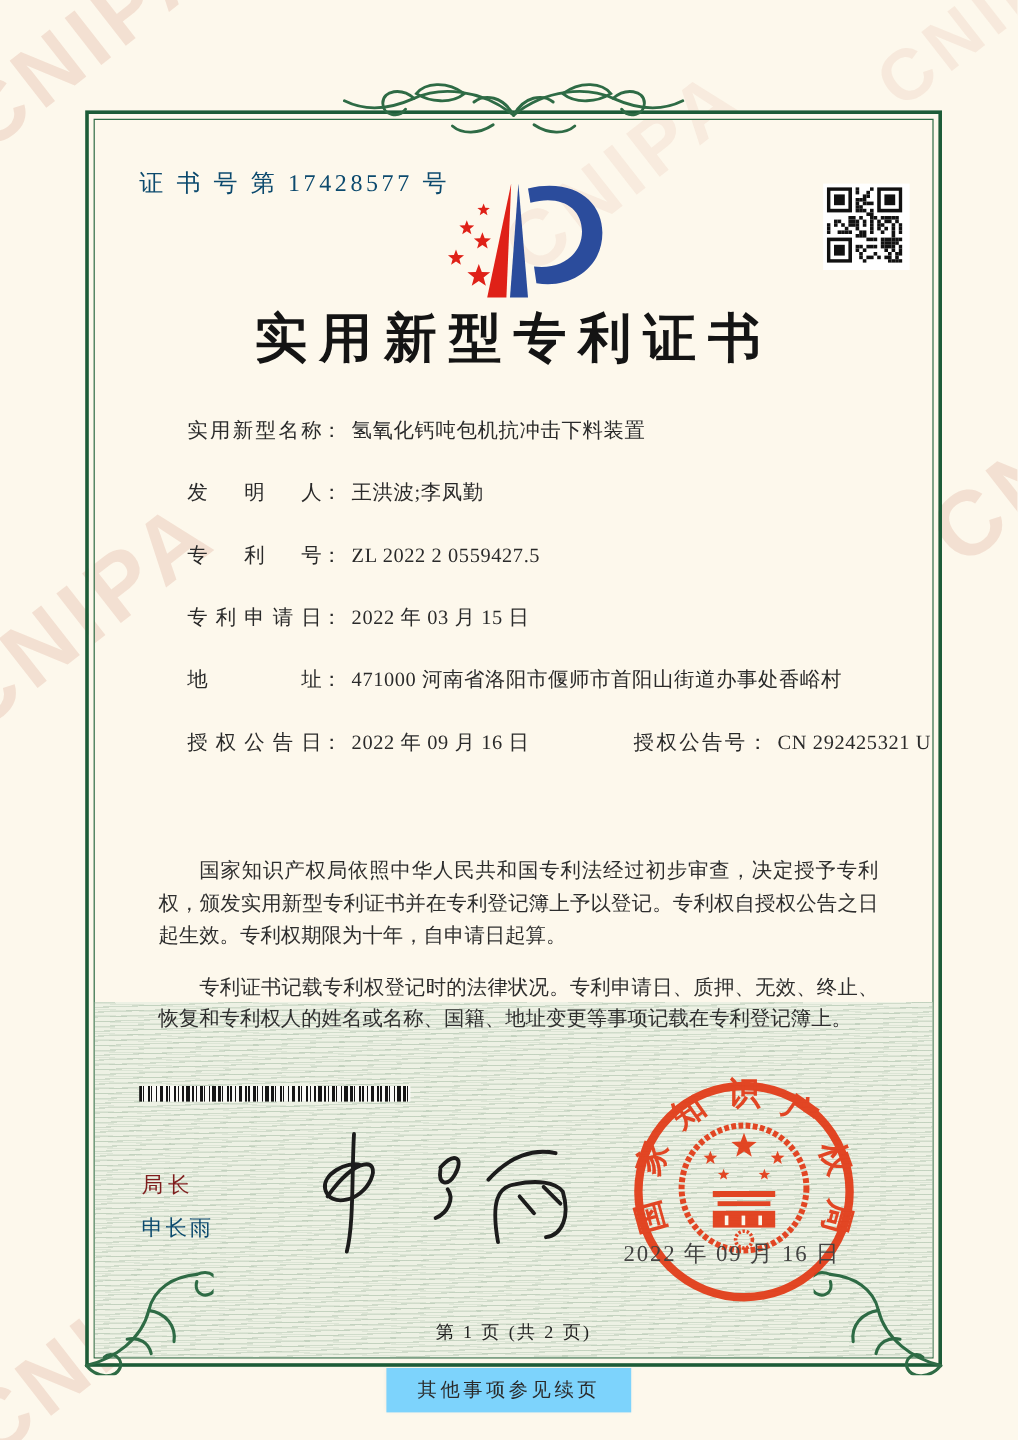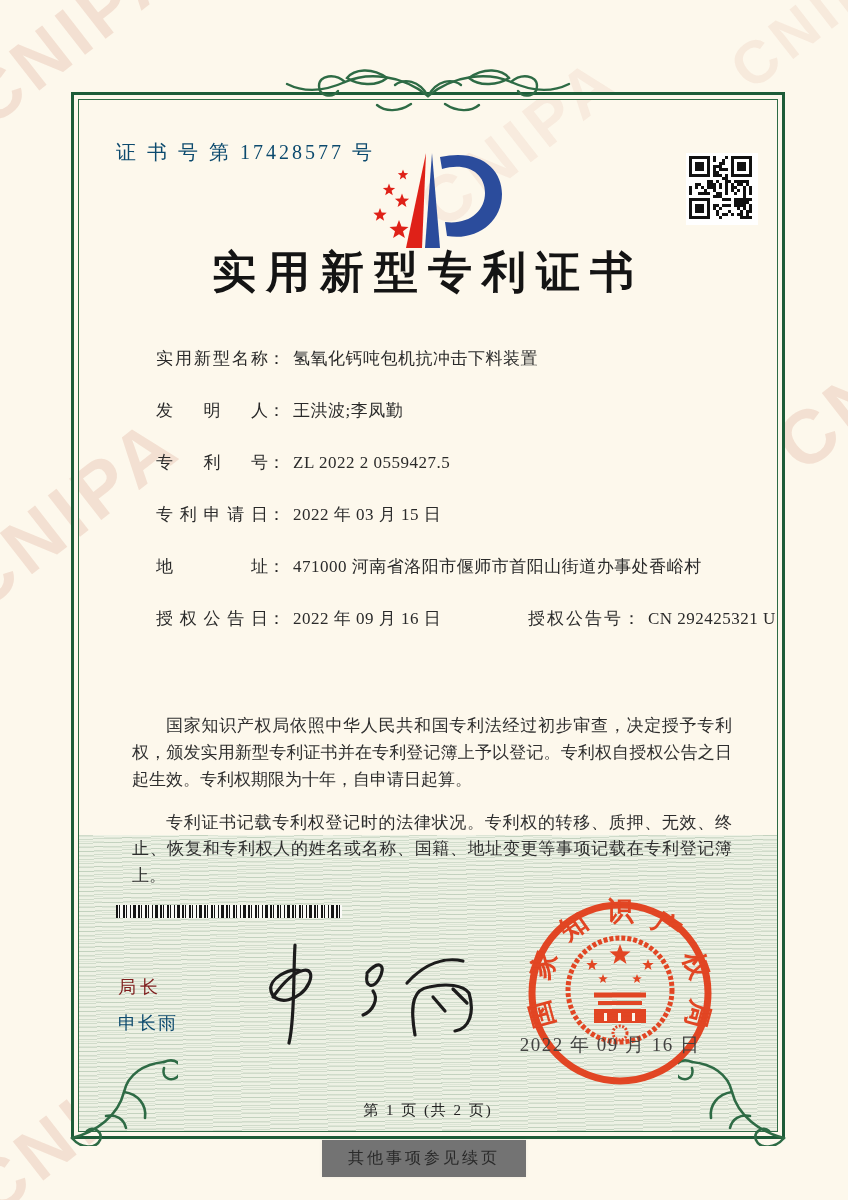--- a/index.html
+++ b/index.html
@@ -19,21 +19,21 @@
   
   .band{position:absolute;left:5px;right:5px;top:740px;bottom:5px;
         background:
           repeating-linear-gradient(178deg, rgba(104,142,110,0.22) 0 1px, rgba(0,0,0,0) 1px 4px),
           repeating-linear-gradient(182deg, rgba(104,142,110,0.12) 0 1px, rgba(0,0,0,0) 1px 5px),
           #edf1e4;}
   
   .cert-no{position:absolute;left:42px;top:44px;font-size:20px;letter-spacing:3px;color:#0c4a6e;}
   .logo{position:absolute;left:276px;top:48px;}
   .qr{position:absolute;left:612px;top:58px;width:66px;height:66px;background:#fff;padding:3px;}
-  .title{position:absolute;left:0;right:0;top:148px;text-align:center;
+  .title{position:absolute;left:0;right:0;top:158px;text-align:center;
          font-size:44px;font-weight:700;letter-spacing:10px;color:#141414;}
   
   .fields{position:absolute;left:42px;top:252px;width:640px;font-size:17px;color:#2a2a2a;margin-left:40px;}
   .frow{height:34px;margin-bottom:18px;white-space:nowrap;}
   .flabel{display:inline-block;width:112px;text-align:justify;text-align-last:justify;vertical-align:top;}
   .colon{display:inline-block;margin-right:8px;}
   .fvalue{letter-spacing:0.5px;}
   .fvalue.w1{display:inline-block;width:225px;}
   .flabel2{display:inline-block;letter-spacing:2px;margin-left:10px;}
   
@@ -46,21 +46,21 @@
       #151515 0 2px,#fafaf7 2px 3px,#151515 3px 4px,#fafaf7 4px 7px,
       #151515 7px 9px,#fafaf7 9px 10px,#151515 10px 11px,#fafaf7 11px 14px,
       #151515 14px 15px,#fafaf7 15px 17px,#151515 17px 20px,#fafaf7 20px 22px);}
   .commissioner-title{position:absolute;left:44px;top:880px;font-size:18px;letter-spacing:4px;color:#7f1d1d;}
   .commissioner-name{position:absolute;left:44px;top:916px;font-size:18px;letter-spacing:2px;color:#0c4a6e;}
   .sig{position:absolute;left:165px;top:844px;}
   .seal{position:absolute;left:436px;top:798px;opacity:0.95;}
   .page-indicator{position:absolute;left:0;right:0;top:1006px;text-align:center;
                   font-size:15px;letter-spacing:2px;color:#222;}
   .continuation{position:absolute;left:50%;top:1140px;transform:translateX(-50%);
-                background:#737373;padding:8px 26px;font-size:16px;letter-spacing:3px;
+                background:#7dd3fc;padding:8px 26px;font-size:16px;letter-spacing:3px;
                 color:#2a2a2a;z-index:2;box-shadow:0 0 4px rgba(0,0,0,0.05);}
 </style>
 </head>
 <body>
 
 <div class="page">
 
   <span class="wm" style="left:-52px;top:-8px;font-size:72px;">CNIPA</span>
   <span class="wm" style="left:404px;top:104px;font-size:66px;opacity:.55;">CNIPA</span>
   <span class="wm" style="left:716px;top:-24px;font-size:60px;opacity:.6;">CNIPA</span>
@@ -274,21 +274,21 @@
       <div class="frow">
         <span class="flabel">地址</span><span class="colon">：</span><span class="fvalue">471000  河南省洛阳市偃师市首阳山街道办事处香峪村</span>
       </div>
       <div class="frow">
         <span class="flabel">授权公告日</span><span class="colon">：</span><span class="fvalue w1">2022 年 09 月 16 日</span><span class="flabel2">授权公告号</span><span class="colon">：</span><span class="fvalue">CN 292425321 U</span>
       </div>
     </div>
 
     <div class="paras">
       <p>国家知识产权局依照中华人民共和国专利法经过初步审查，决定授予专利权，颁发实用新型专利证书并在专利登记簿上予以登记。专利权自授权公告之日起生效。专利权期限为十年，自申请日起算。</p>
-      <p>专利证书记载专利权登记时的法律状况。专利权的转移、质押、无效、终止、恢复和专利权人的姓名或名称、国籍、地址变更等事项记载在专利登记簿上。</p>
+      <p>专利证书记载专利权登记时的法律状况。专利申请日、质押、无效、终止、恢复和专利权人的姓名或名称、国籍、地址变更等事项记载在专利登记簿上。</p>
     </div>
 
     <div class="barcode"></div>
 
     <div class="commissioner-title">局长</div>
     <div class="commissioner-name">申长雨</div>
 
     <svg class="sig" width="240" height="110" viewBox="0 0 240 110">
       <g fill="none" stroke="#1c1c1c" stroke-width="3.2" stroke-linecap="round">
         <path d="M34,58 C58,24 78,26 70,44 C62,62 36,68 32,52 C29,40 50,28 62,32"></path>

